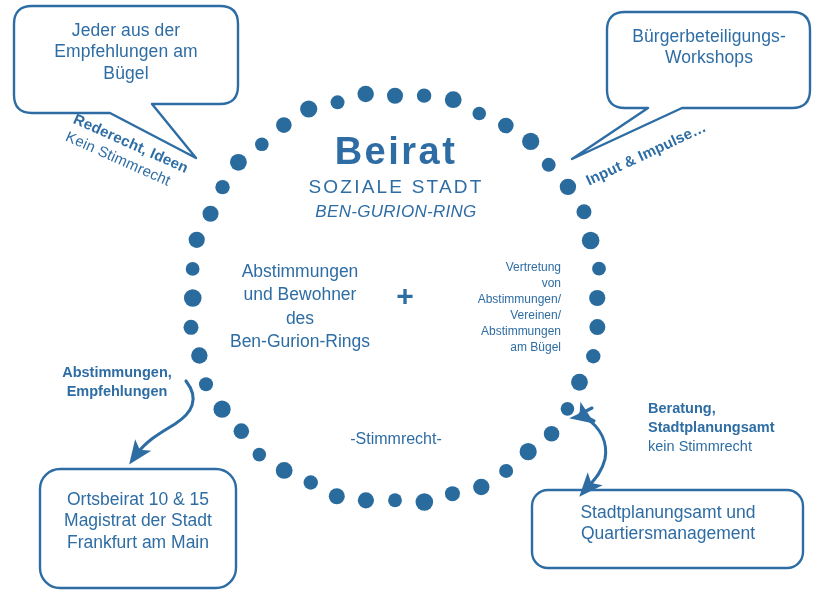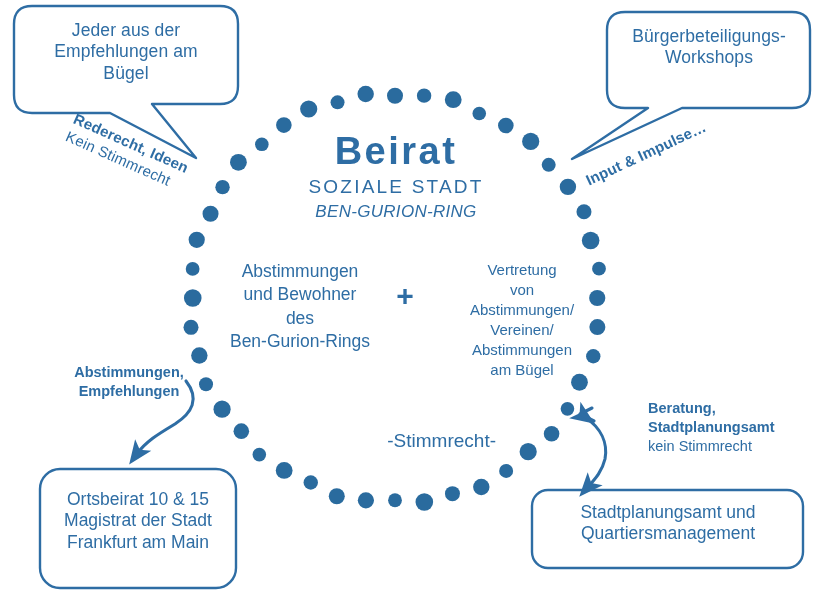--- a/index.html
+++ b/index.html
@@ -65,27 +65,26 @@
   
   #col-left {
     left: 211px; top: 260px; width: 178px;
     font-size: 17.5px; line-height: 1.33;
   }
   #col-plus {
     left: 389px; top: 278px; width: 32px;
     font-size: 30px; font-weight: bold;
   }
   #col-right {
-    left: 443px; top: 260px; width: 158px;
-    font-size: 15px; line-height: 1.33;
+    left: 403px; top: 260px; width: 158px;
+    font-size: 12px; line-height: 1.33; text-align: right;
   }
   #stimmrecht {
     left: 296px; top: 429px; width: 200px;
-    font-size: 19px;
-    text-align: right;
+    font-size: 16px;
   }
 
   
   .rot-label {
     position: absolute;
     color: #2E6DA4;
     white-space: nowrap;
     line-height: 1.25;
   }
   #label-rederecht {
@@ -106,21 +105,21 @@
     letter-spacing: 0.2px;
   }
 
   
   .side-label {
     position: absolute;
     color: #2E6DA4;
     line-height: 1.3;
   }
   #label-abstimmungen {
-    left: 54px; top: 363px; width: 150px;
+    left: 42px; top: 363px; width: 150px;
     font-size: 14.5px; font-weight: bold; text-align: center;
   }
   #label-beratung {
     left: 630px; top: 399px; width: 190px;
     font-size: 14.5px; text-align: left; margin-left: 18px;
   }
   #label-beratung .b1,
   #label-beratung .b2 { font-weight: bold; }
   #label-beratung .b3 { font-weight: normal; }
 

